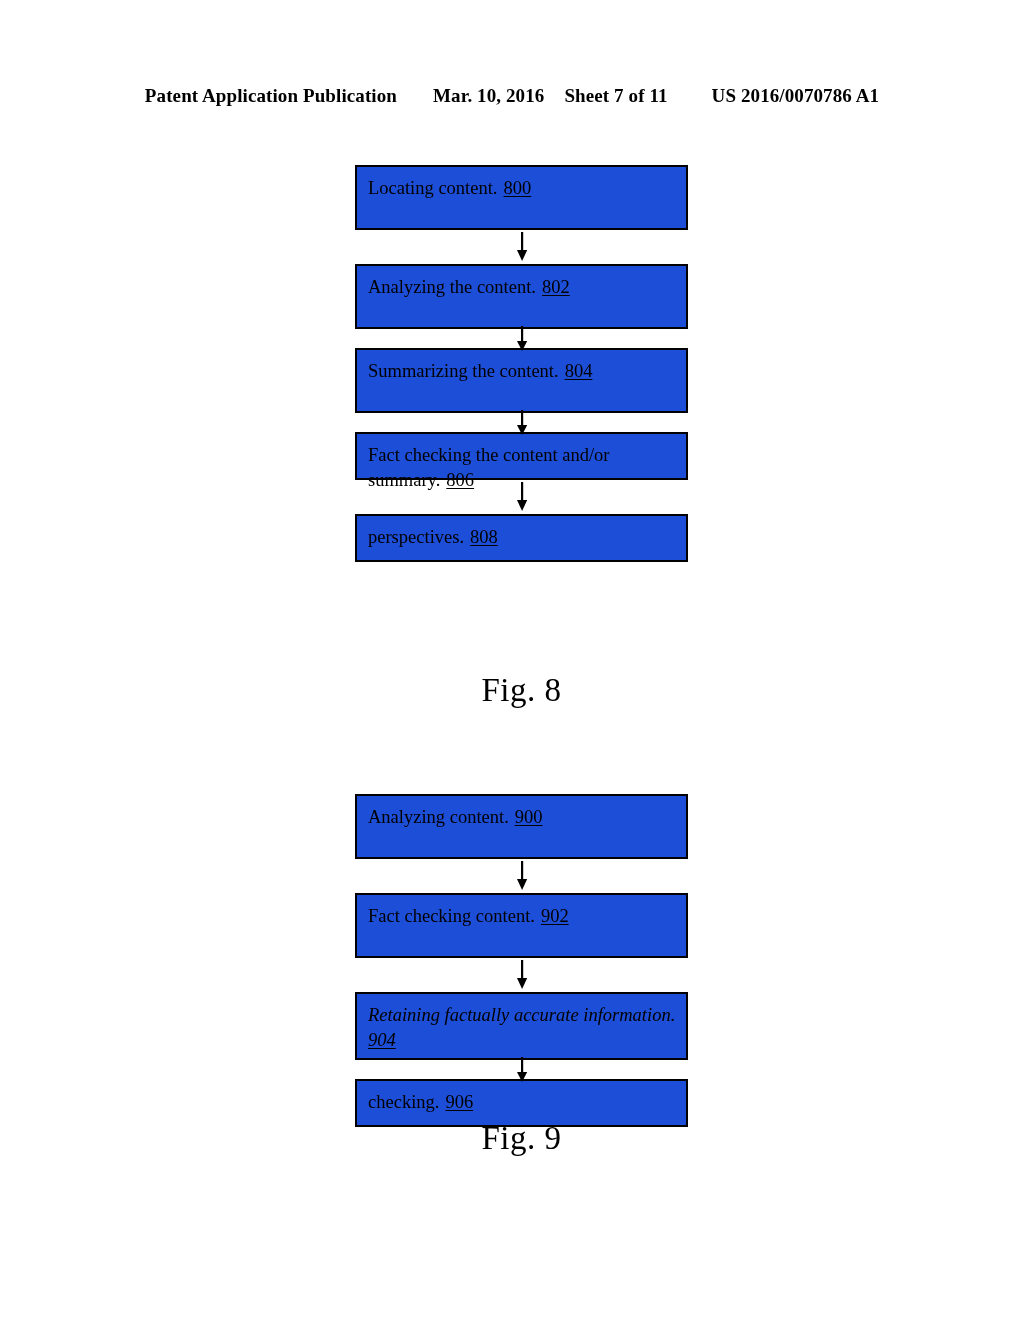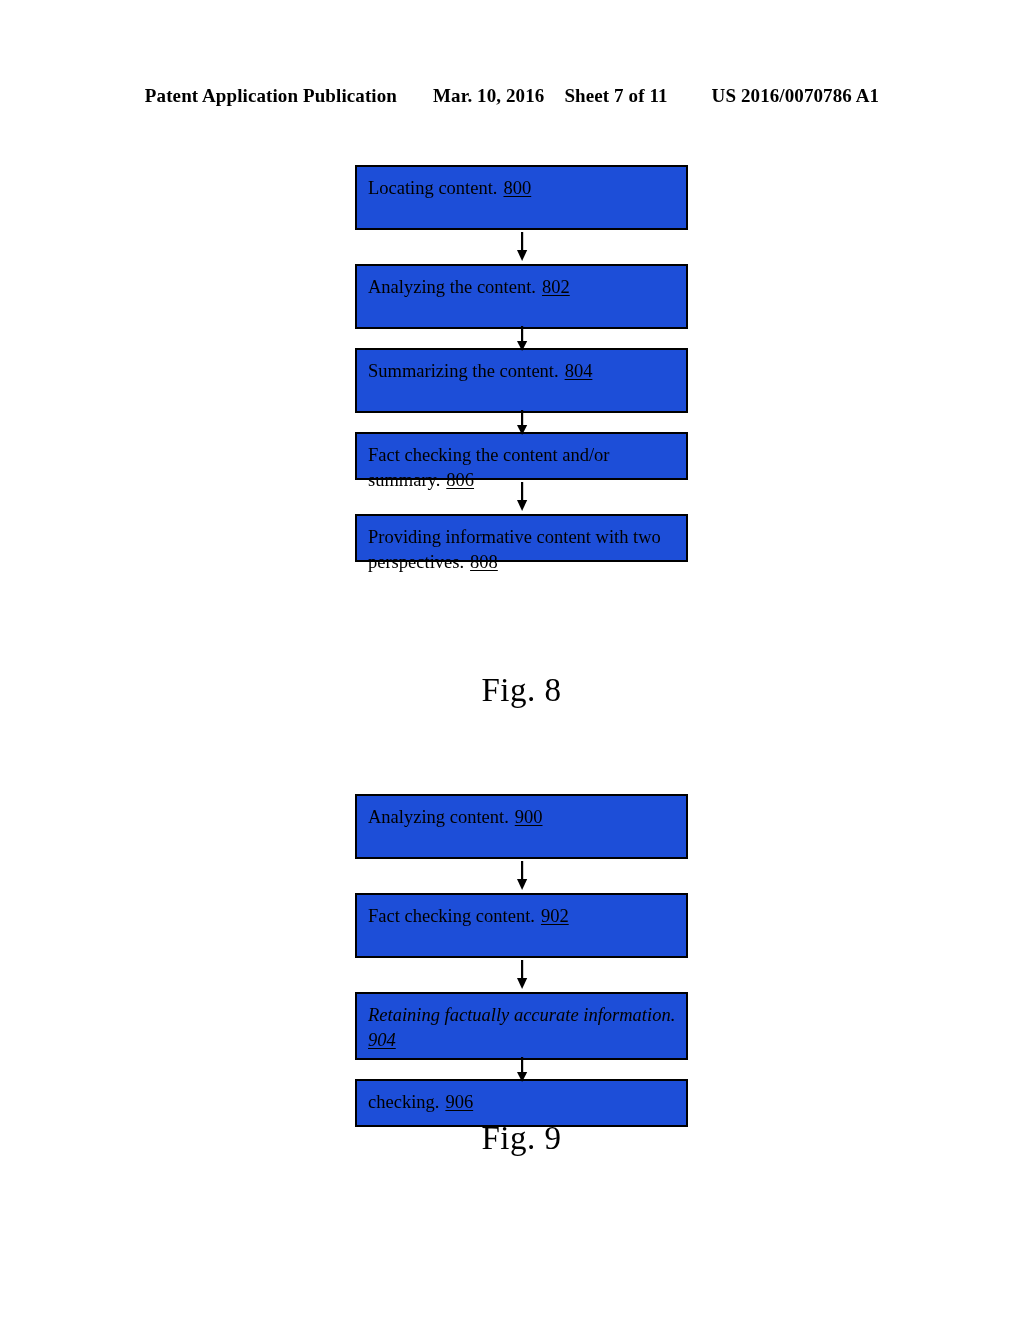--- a/index.html
+++ b/index.html
@@ -141,21 +141,20 @@
   </div>
 
   <div class="arrow tall">
     <svg width="16" height="30" viewBox="0 0 16 30">
       <rect x="7" y="0" width="2.2" height="20" fill="#000"></rect>
       <polygon points="3,18 13.2,18 8.1,29" fill="#000"></polygon>
     </svg>
   </div>
 
   <div class="flow-box h2">
-    <div>Providing informative content with two</div>
     <div><span>perspectives.</span><span class="sp"></span><span class="ref">808</span></div>
   </div>
 
 </div>
 
 <div class="fig-caption" id="caption-8">Fig. 8</div>
 
 <div class="figure-group" id="figure-9">
 
   <div class="flow-box h1">

